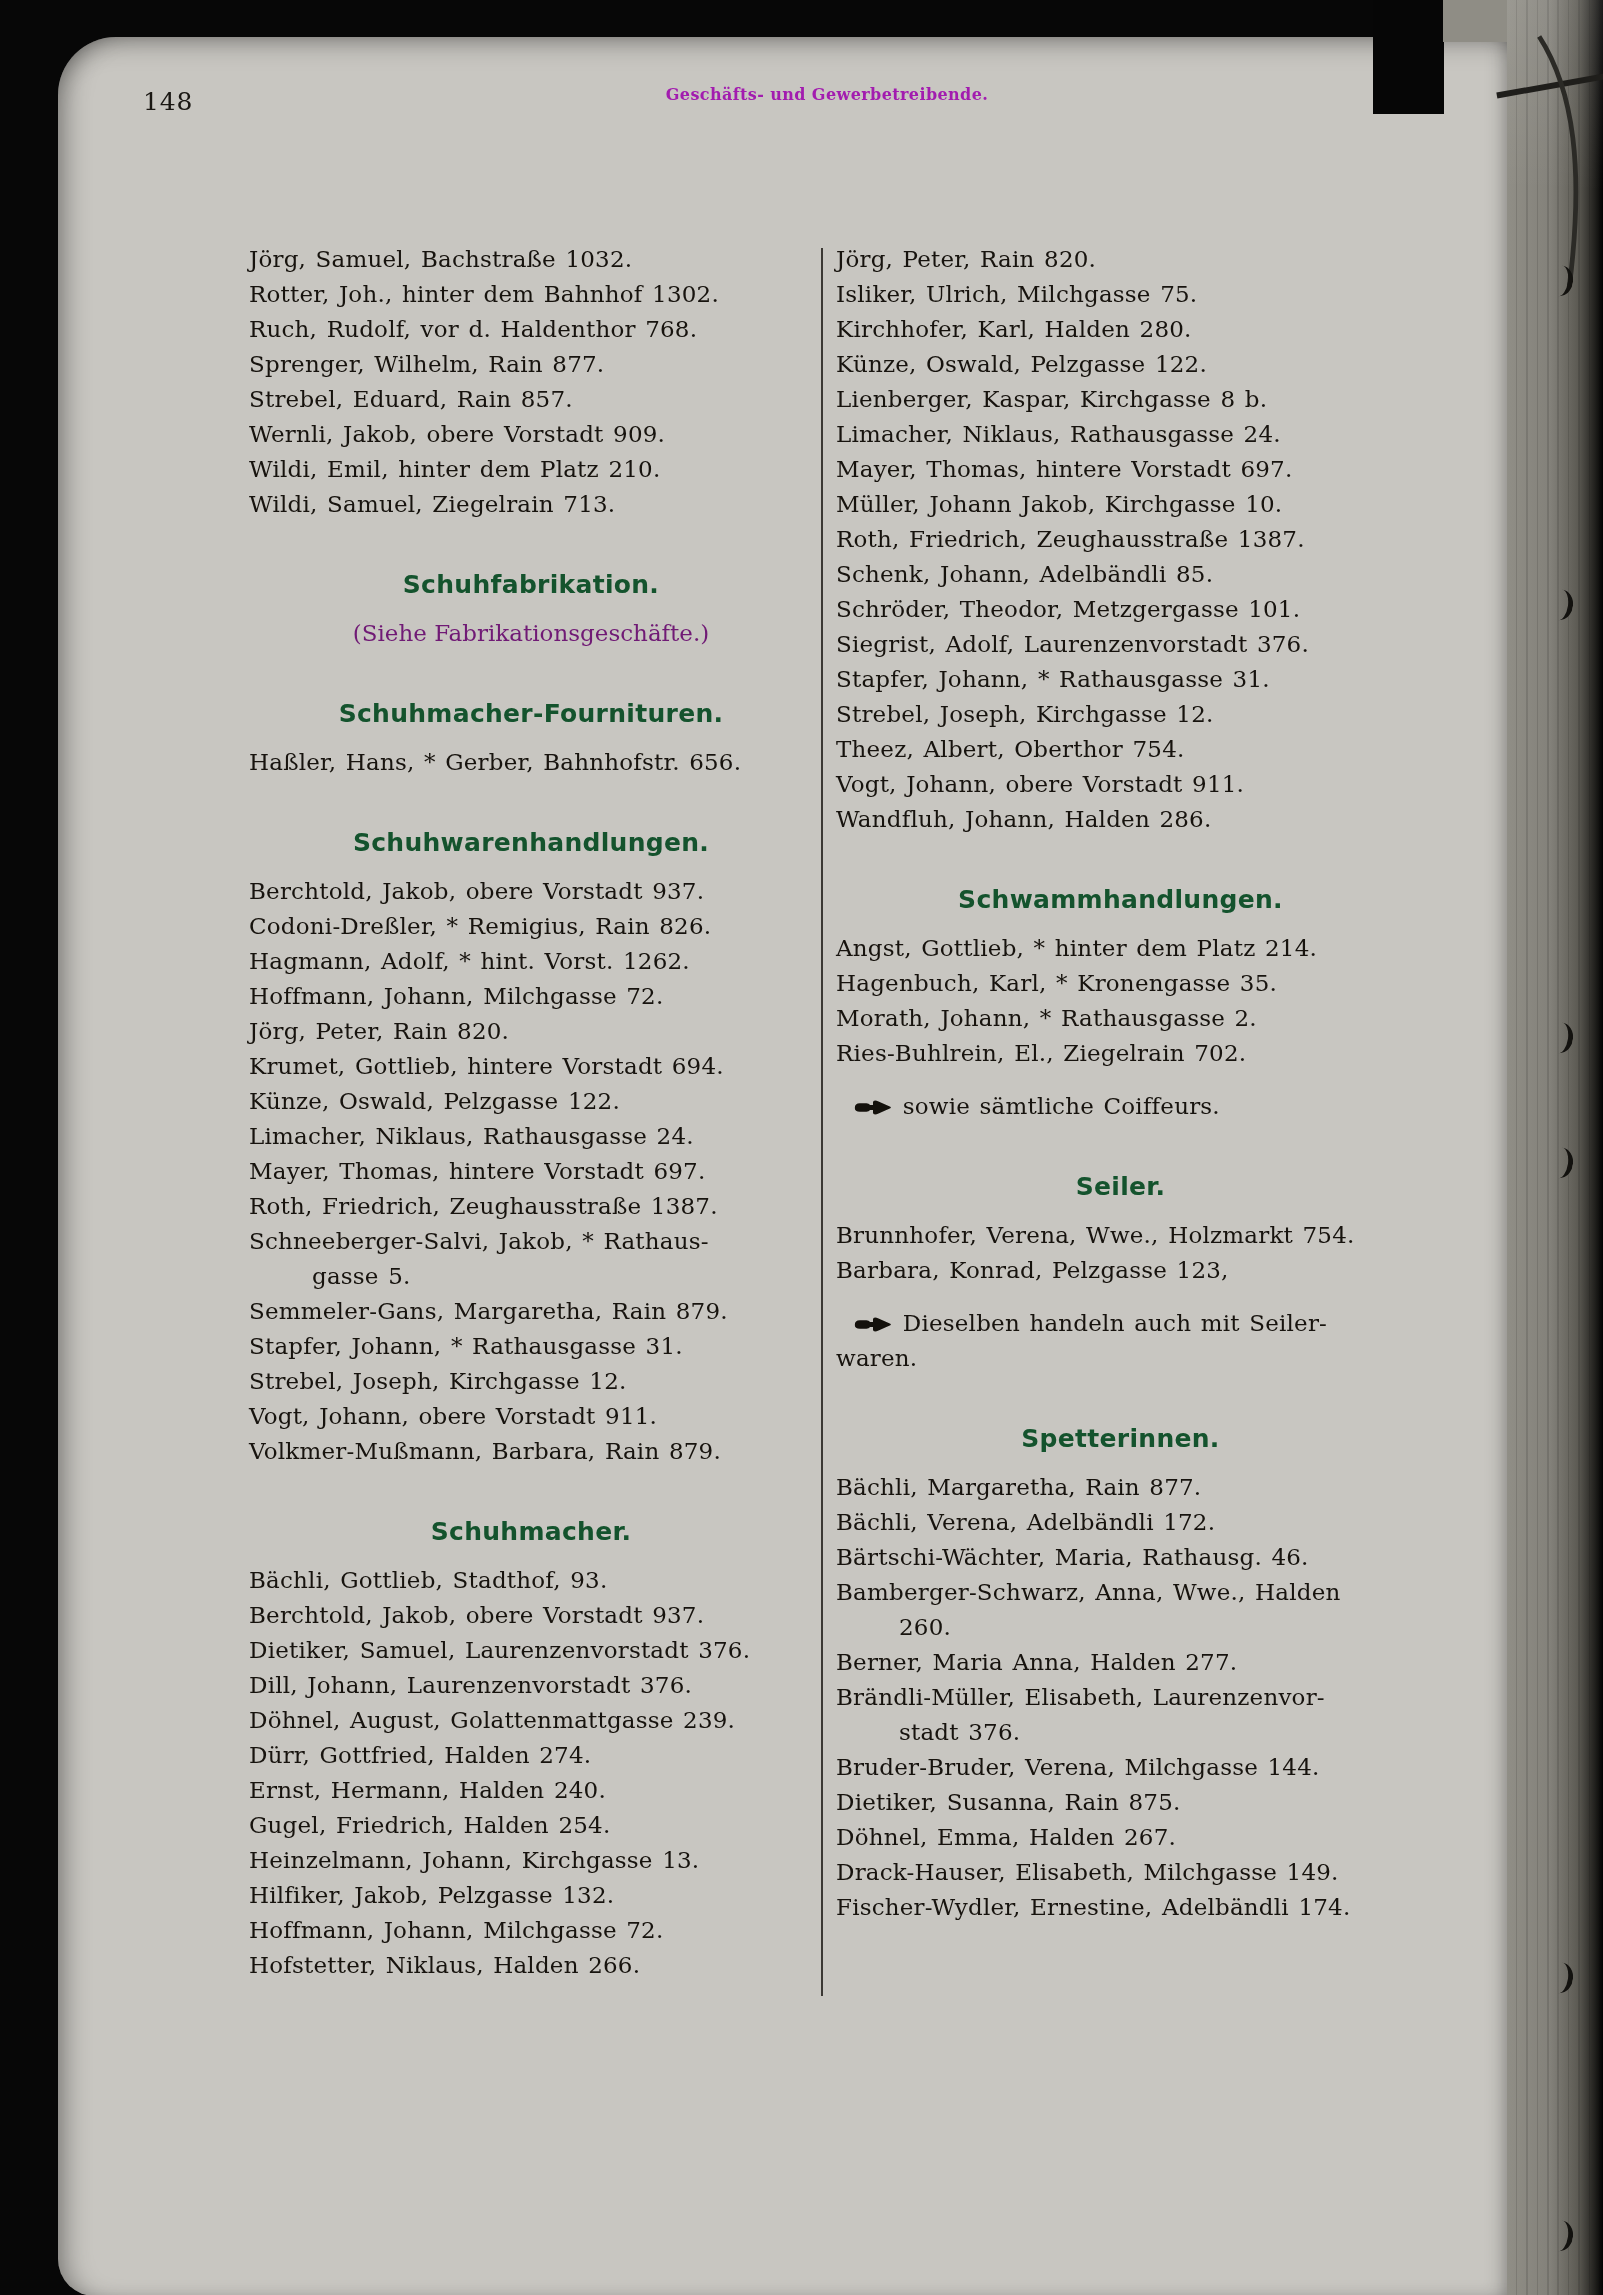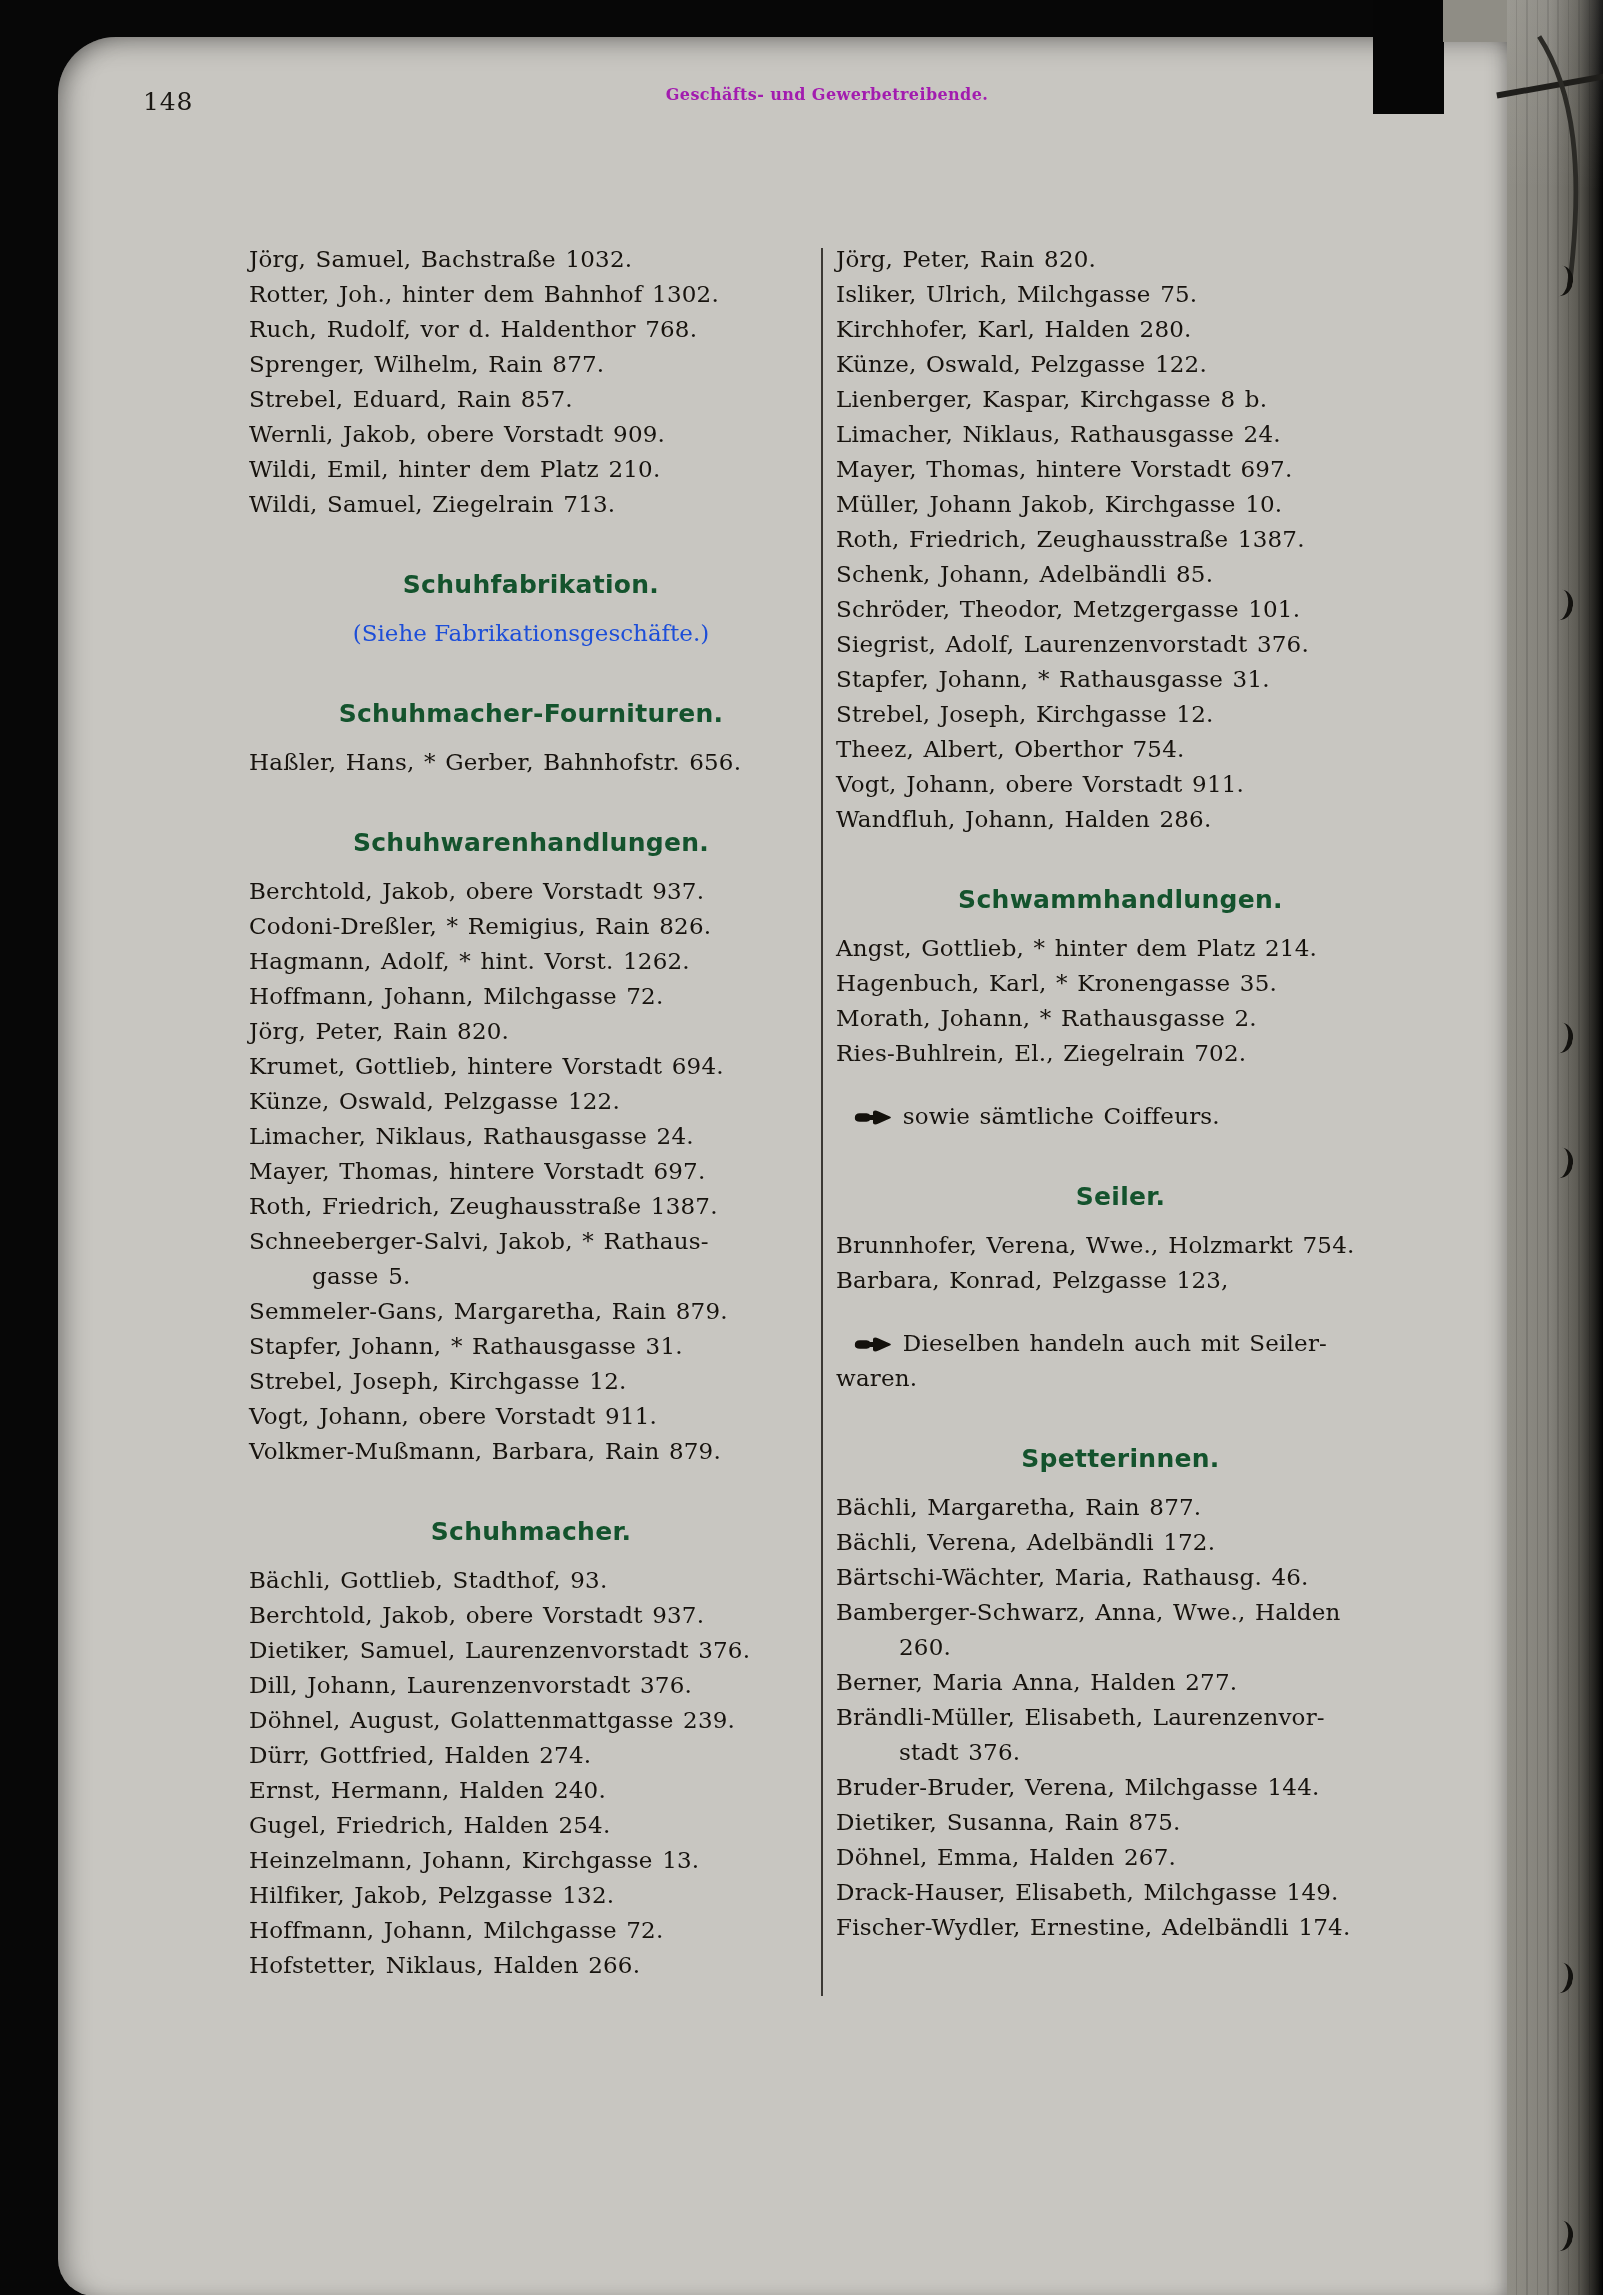--- a/index.html
+++ b/index.html
@@ -38,22 +38,22 @@
   .line {
     font-size:23px; line-height:35px; color:#17130e;
     white-space:nowrap; letter-spacing:0.2px; word-spacing:2px;
   }
   .line.indent { padding-left:63px; }
   .heading {
     font-family:"DejaVu Sans","Liberation Sans",sans-serif;
     font-weight:bold; font-size:25px; line-height:37px;
     text-align:center; margin:44px 0 13px; color:#14532d; letter-spacing:0.3px;
   }
-  .note { font-size:23px; line-height:35px; text-align:center; color:#1d4ed8; }
-  .hand-block { margin-top:28px; }
+  .note { font-size:23px; line-height:35px; text-align:center; color:#701a75; }
+  .hand-block { margin-top:18px; }
   .hand-block .line:first-child { padding-left:17.6px; }
   .manicule { display:inline-block; width:38px; margin-right:11.2px; vertical-align:-1.6px; }
   .manicule svg { display:block; width:38px; height:17px; fill:#14110c; }
 
   
   .corner-black { position:absolute; left:1373px; top:0; width:71px; height:114px; background:#060606; }
   .edge-top { position:absolute; left:1443px; top:0; width:64px; height:42px; background:#8f8d85; }
   .edge-area {
     position:absolute; left:1507px; top:0; width:96px; height:2295px;
     background:

